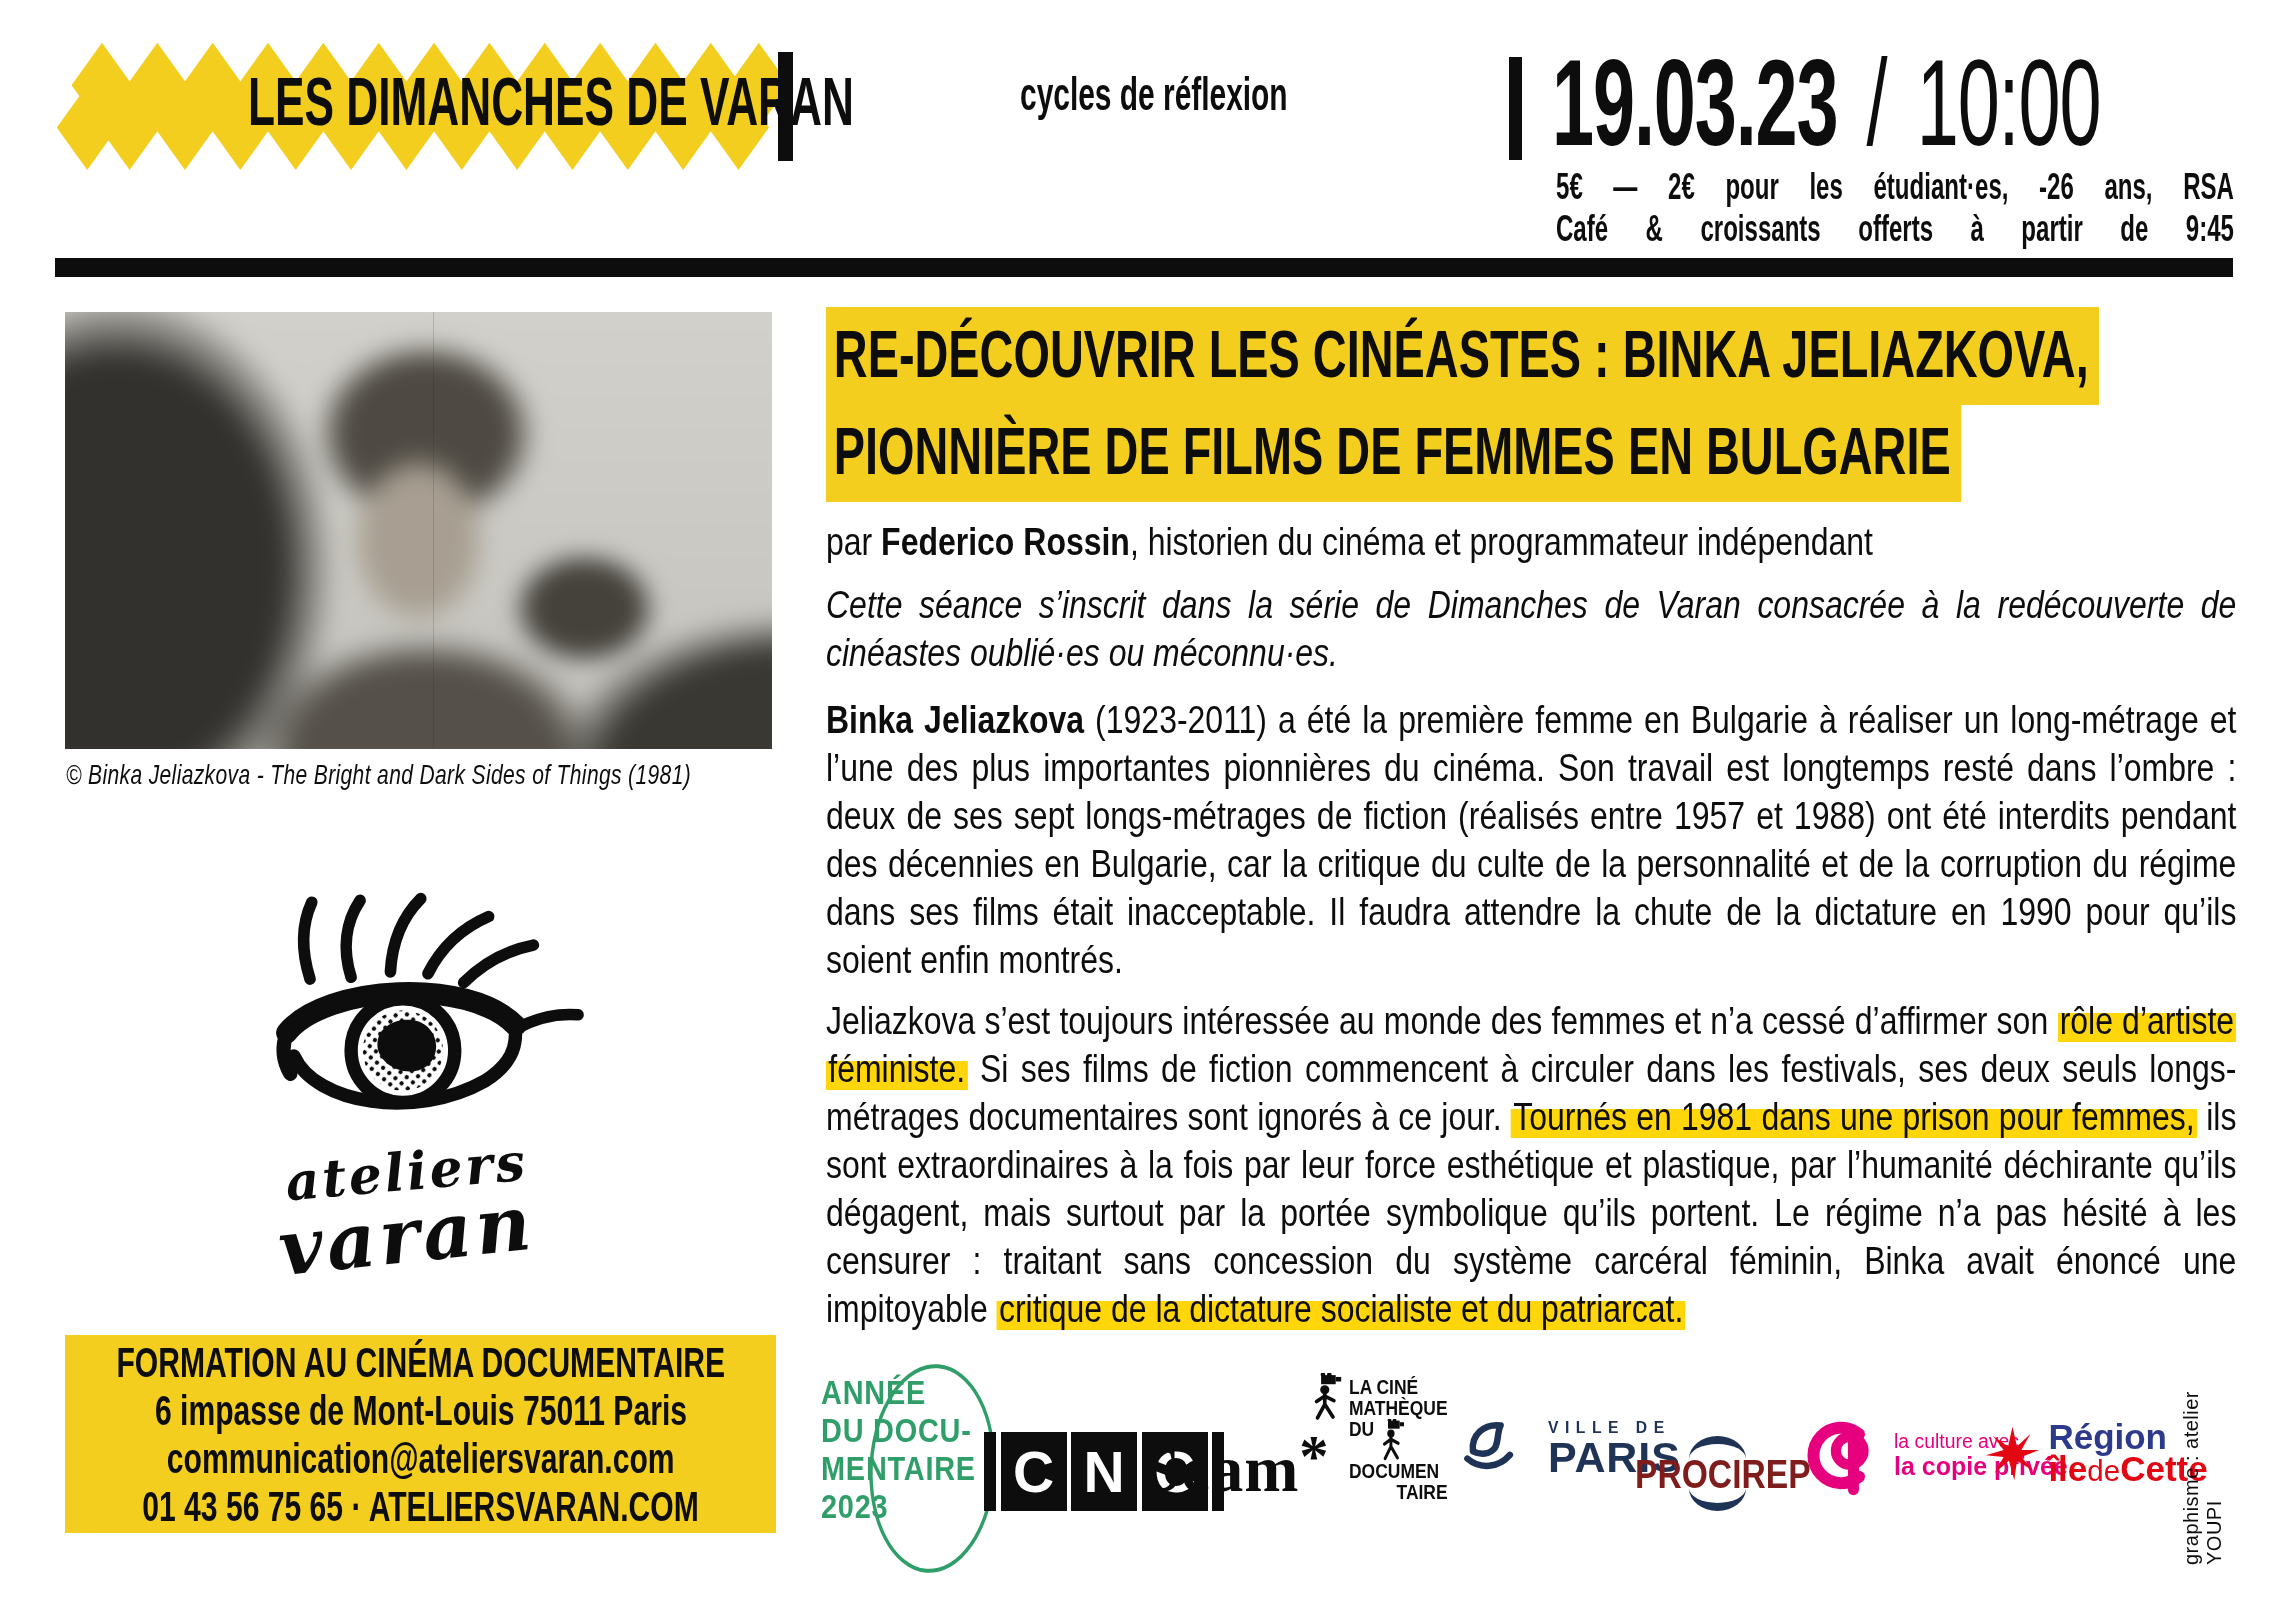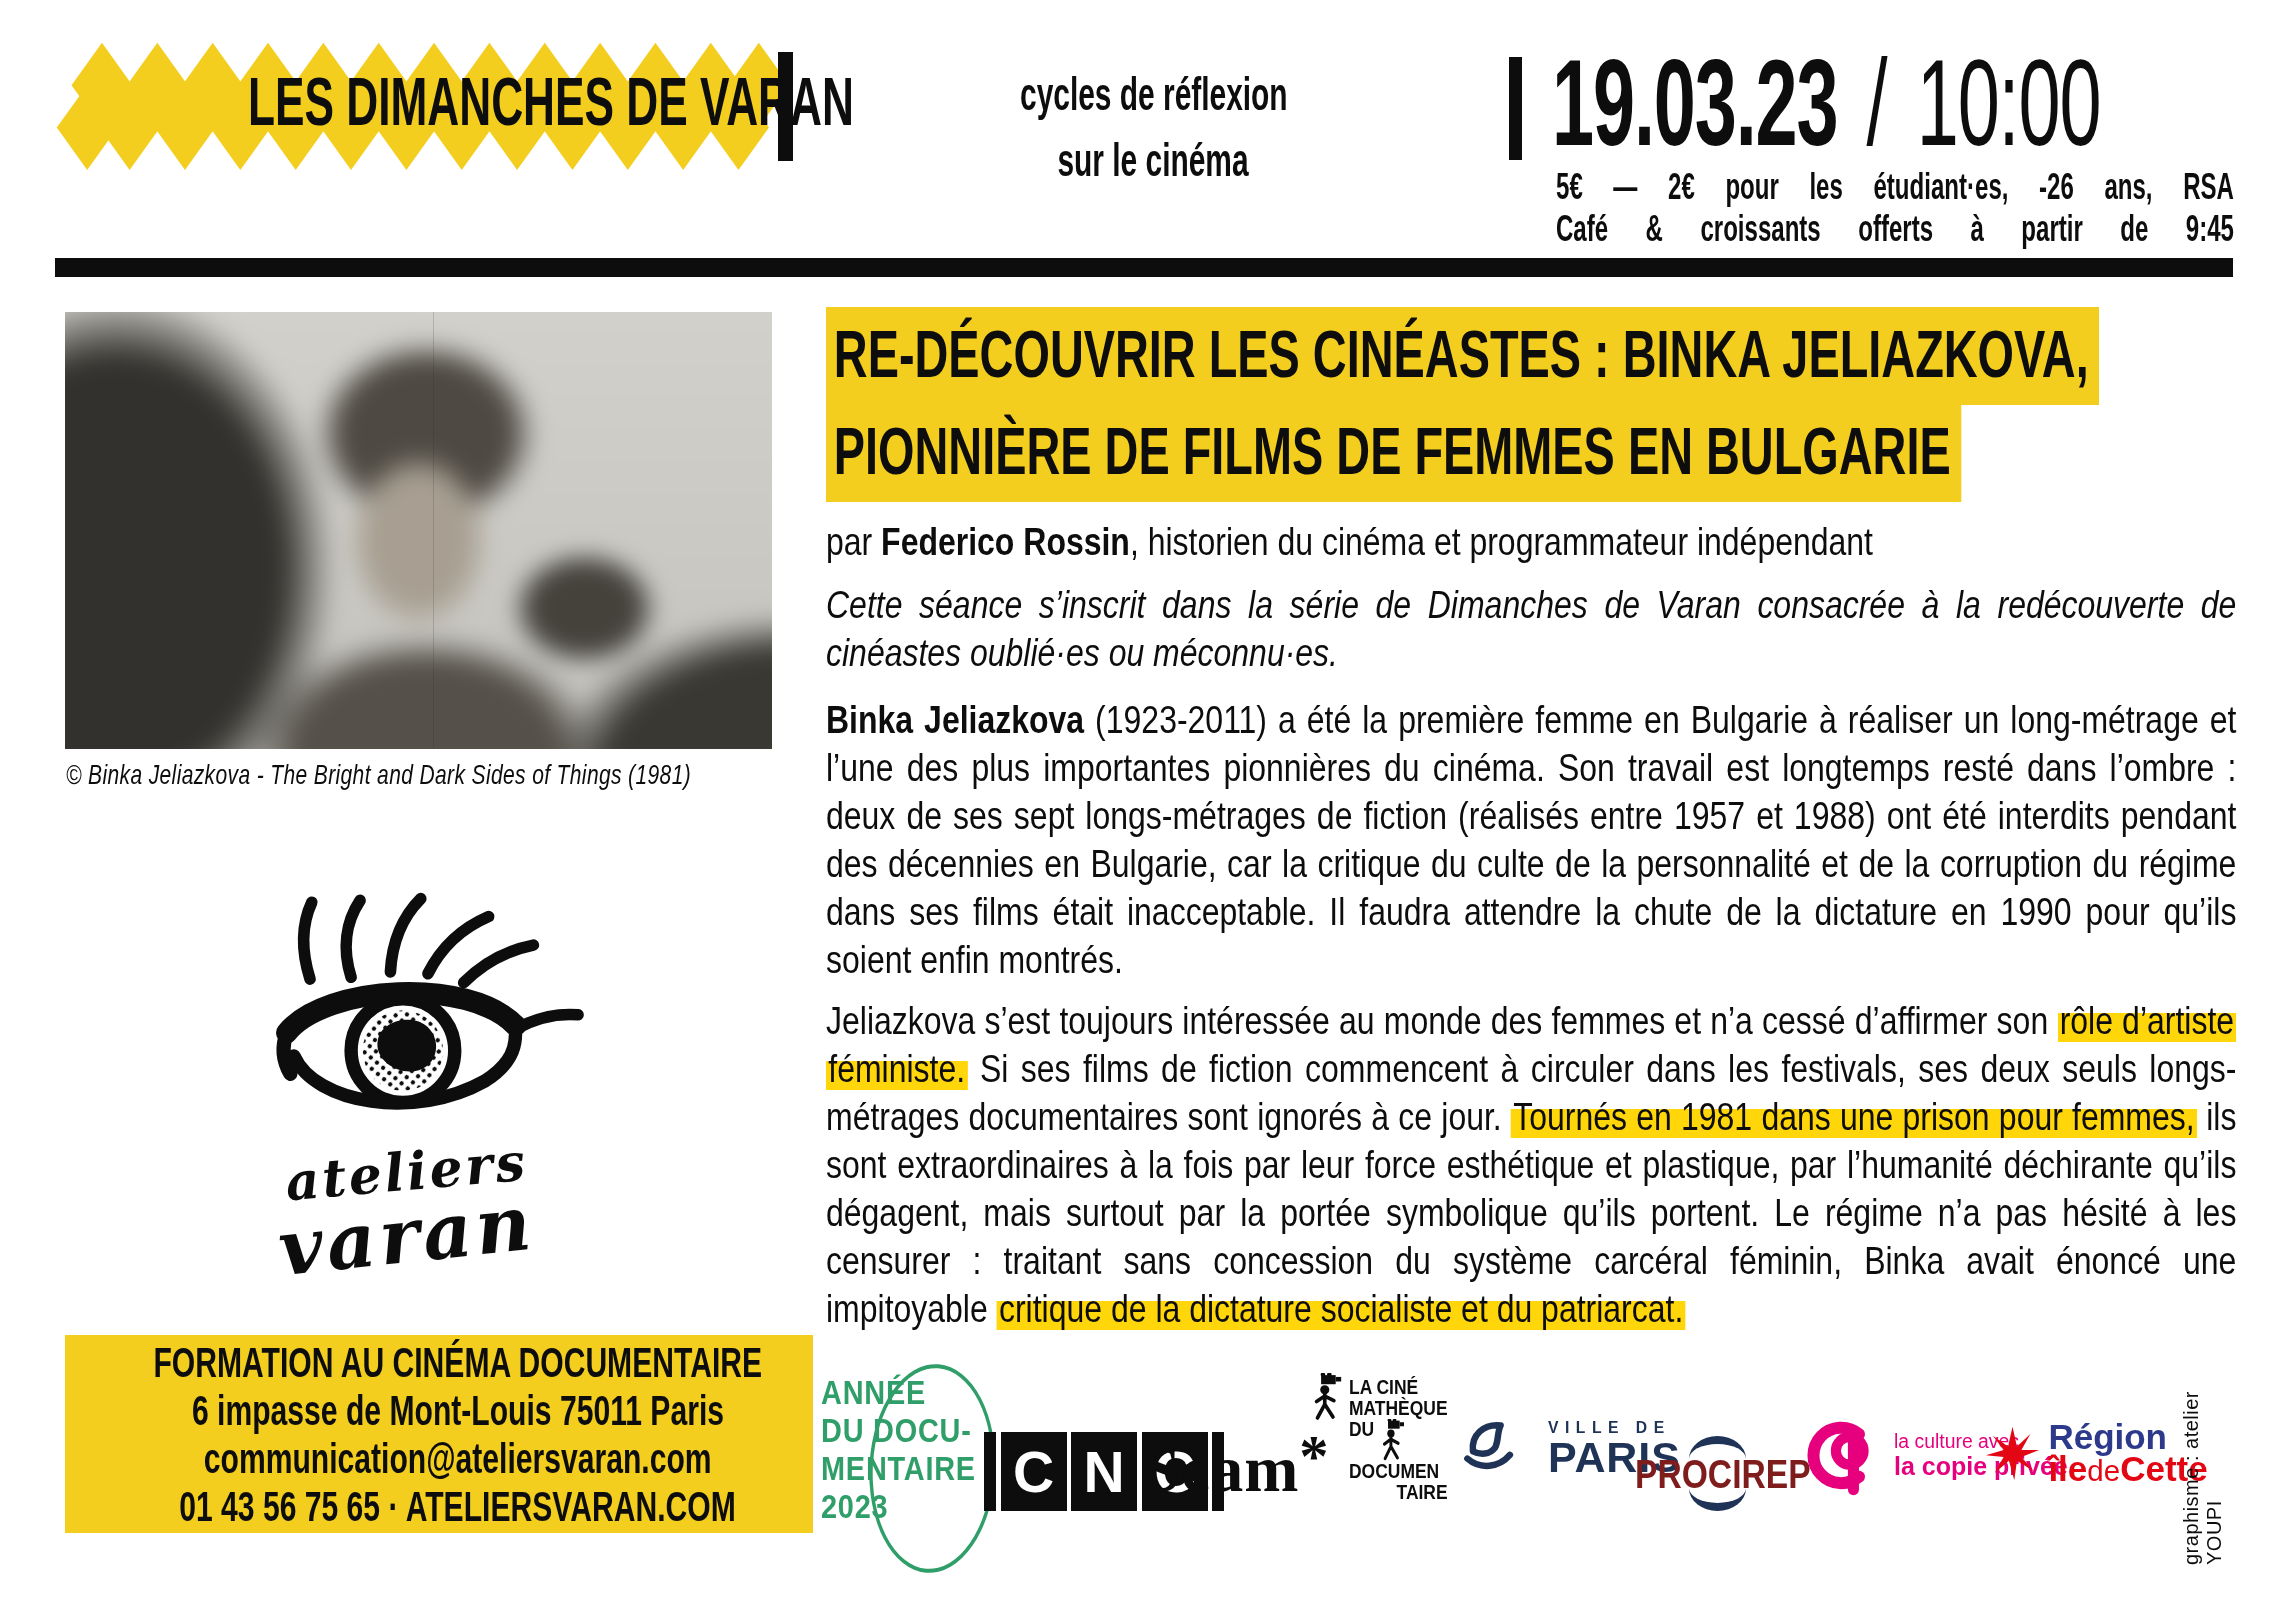--- a/index.html
+++ b/index.html
@@ -51,21 +51,21 @@
   .caption .cx75 { letter-spacing:0.5px; }
 
   .varan { position:absolute; left:185px; top:879px; width:443px; text-align:center; }
   .varan svg { display:block; margin:0 auto; }
   .varan-script1 { font-family:"DejaVu Serif", serif; font-style:italic; font-weight:700; font-size:52px;
     line-height:50px; transform:rotate(-5deg); letter-spacing:2.8px; }
   .varan-script2 { font-family:"DejaVu Serif", serif; font-style:italic; font-weight:700; font-size:76px;
     line-height:74px; transform:rotate(-6deg); letter-spacing:3.7px; margin-top:1.8px; }
 
   .contact { position:absolute; left:65px; top:1335px; width:711px; height:198px; background:#F3CE1E;
-    display:flex; flex-direction:column; align-items:center; justify-content:center; text-align:center;padding-left:37px; }
+    display:flex; flex-direction:column; align-items:center; justify-content:center; text-align:center; }
   .contact .line { font-size:43px; font-weight:800; line-height:48px; }
 
   
   .maincol { position:absolute; left:826px; top:307px; width:1410px; }
   .hlline { white-space:nowrap; height:89px; }
   .hlline + .hlline { margin-top:7.4px; }
   .hlline .bg { background:#F3CE1E; padding:9.2px 14.8px 13px 11px; font-size:66px; font-weight:800; letter-spacing:0; }
   .bodytext { width:1720px; transform:scaleX(0.82); transform-origin:left top; margin-top:26px;
     font-size:39px; line-height:48px; }
   .bodytext p { margin:0; text-align:justify; }
@@ -153,21 +153,20 @@
     </svg>
     <div class="banner-title">
       <span class="cx65">LES DIMANCHES DE VARAN</span>
     </div>
   </div>
 
   <div class="vbar vbar1"></div>
 
   <div class="subtitle">
     <div><span class="cx65">cycles de réflexion</span></div>
-    <div><span class="cx65">sur le cinéma</span></div>
   </div>
 
   <div class="vbar vbar2"></div>
 
   <div class="datetime">
     <span class="cx62">
       <span class="date">19.03.23</span>
       <span class="sep">/</span>
       <span class="time">10:00</span>
     </span>

